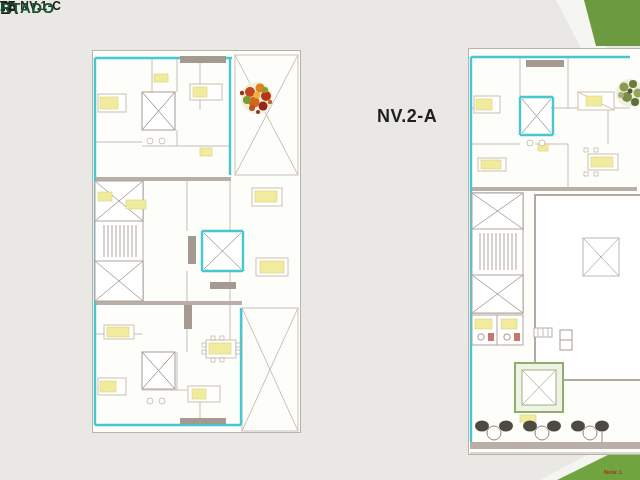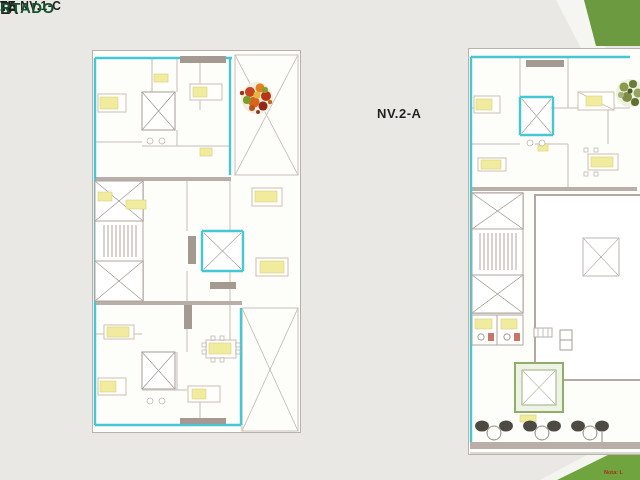--- a/index.html
+++ b/index.html
@@ -10,21 +10,21 @@
   }
   .decor{position:absolute;left:0;top:0;z-index:0;}
   .plan{position:absolute;z-index:1;}
   .plan-left{left:92px;top:50px;}
   .plan-right{left:468px;top:48px;}
   .lbl{position:absolute;z-index:2;font-weight:700;color:#1f1f1f;line-height:1;white-space:nowrap;letter-spacing:.5px;}
   .lbl-a{left:0;top:104;font-size:17px;}
   .lbl-b{left:0;top:208;font-size:17px;}
   .lbl-c1{left:0;top:350;font-size:12px;}
   .lbl-c2{left:0;top:369;font-size:15px;color:#14532d;}
-  .lbl-nv2{left:377px;top:107px;font-size:13px;}
+  .lbl-nv2{left:377px;top:107px;font-size:18px;}
   .lbl-note{left:604px;top:470px;font-size:5.5px;color:#a62f22;letter-spacing:0;z-index:3;}
 </style>
 </head>
 <body>
 
 <div class="stage">
 
   <svg class="decor" width="640" height="480" viewBox="0 0 640 480">
 
     <polygon points="556,0 584,0 640,122 640,162" fill="#f5f5f2"></polygon>

